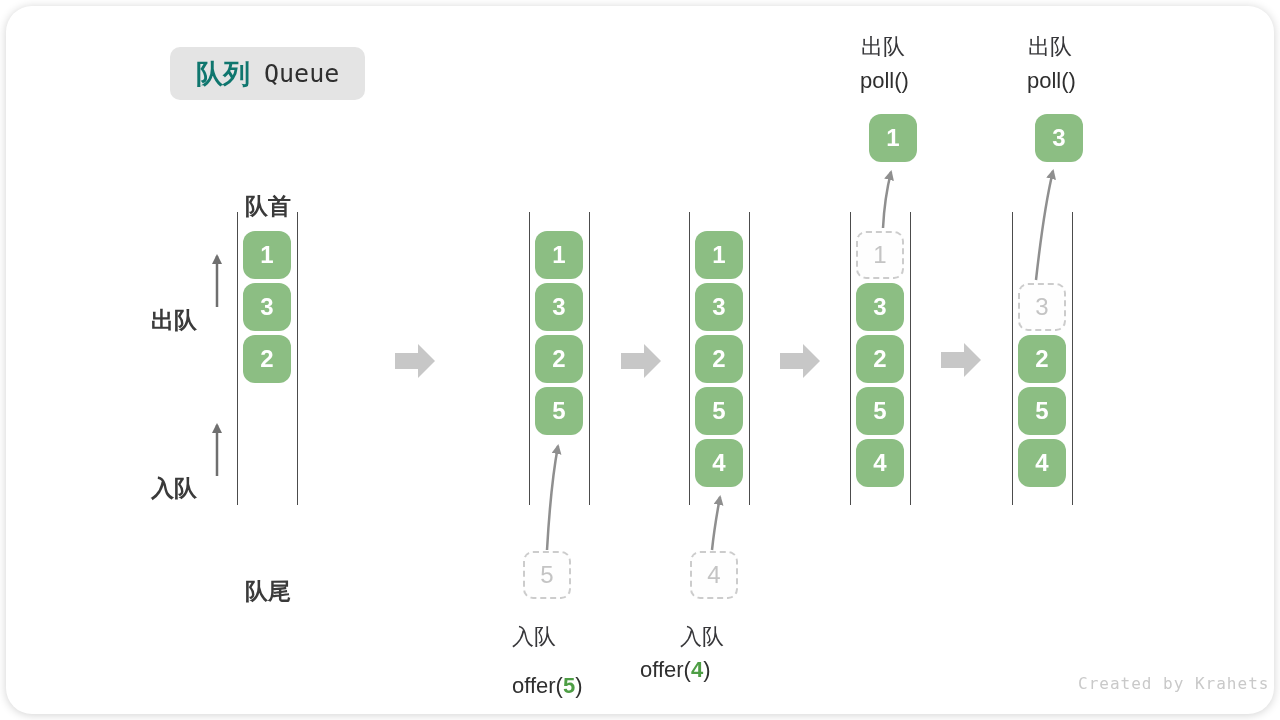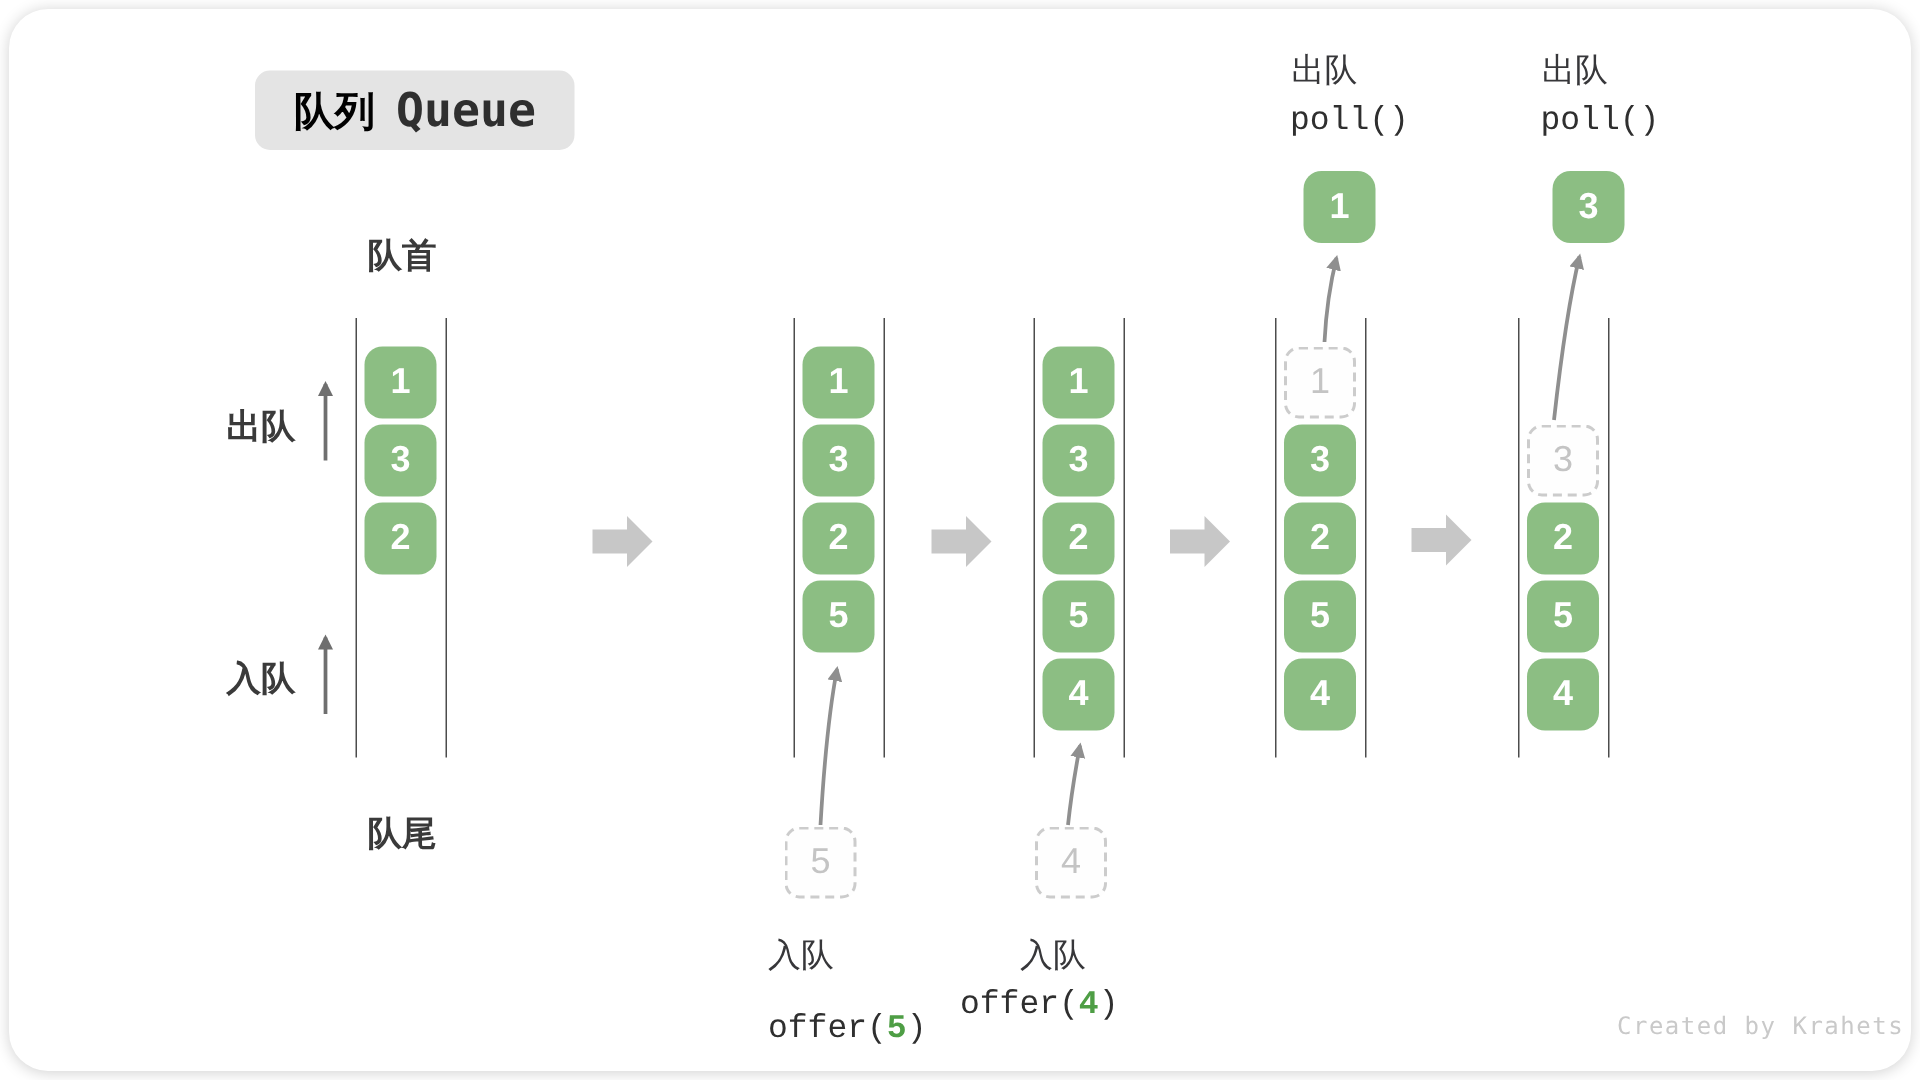--- a/index.html
+++ b/index.html
@@ -35,30 +35,31 @@
     left: 170px; top: 47px;
     height: 53px;
     padding: 0 26px;
     background: #e4e4e4;
     border-radius: 10px;
     display: inline-flex;
     align-items: center;
     gap: 14px;
     z-index: 2;
   }
-  .badge .zh { font-size: 27px; font-weight: 700; color: #000000; }
-  .badge .en { font-family: "DejaVu Sans Mono", "Liberation Mono", monospace; font-size: 31px; color: #2f2f2f; font-weight: bold; }
+  .badge .zh { font-size: 27px; font-weight: 700; color: #0f766e; }
+  .badge .en { font-family: "DejaVu Sans Mono", "Liberation Mono", monospace; font-size: 25px; color: #2f2f2f; }
 
   .side-label {
     position: absolute;
     font-size: 23px;
     font-weight: 700;
     color: #3a3a3a;
     z-index: 2;
     white-space: nowrap;
+    margin-top: 36px;
   }
   .centered { width: 62px; text-align: center; }
 
   .channel {
     position: absolute;
     top: 212px;
     width: 61px;
     height: 293px;
     border-left: 1.5px solid #4c4c4c;
     border-right: 1.5px solid #4c4c4c;
@@ -91,21 +92,21 @@
   .op-label {
     position: absolute;
     font-size: 22px;
     font-weight: 500;
     color: #37373a;
     z-index: 2;
     white-space: nowrap;
   }
   .op-code {
     position: absolute;
-    font-family: Liberation Mono, monospace;
+    font-family: Liberation Sans, sans-serif;
     font-size: 22px;
     color: #2f2f2f;
     z-index: 2;
     white-space: nowrap;
   }
   .op-code .arg { color: #4e9e45; font-weight: 700; }
 
   .watermark {
     position: absolute;
     left: 1078px; top: 674px;

